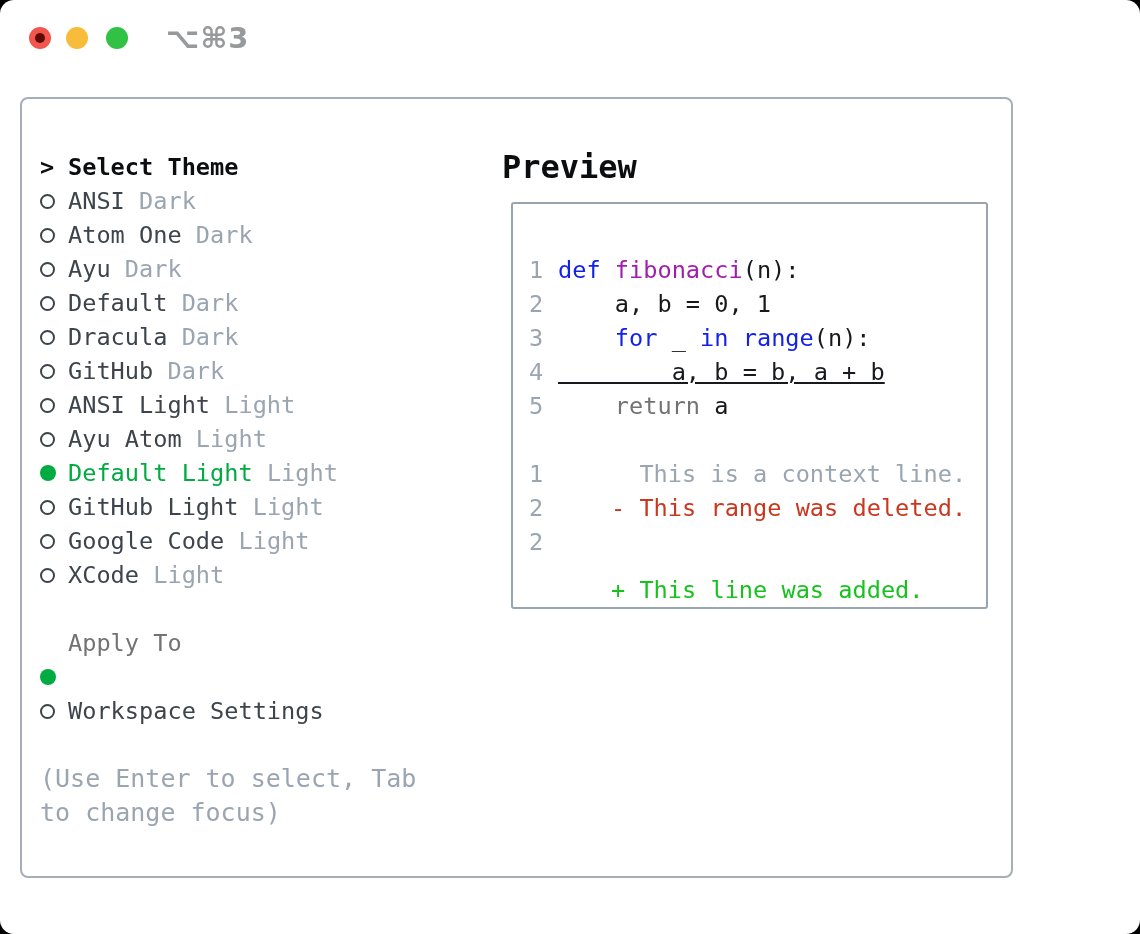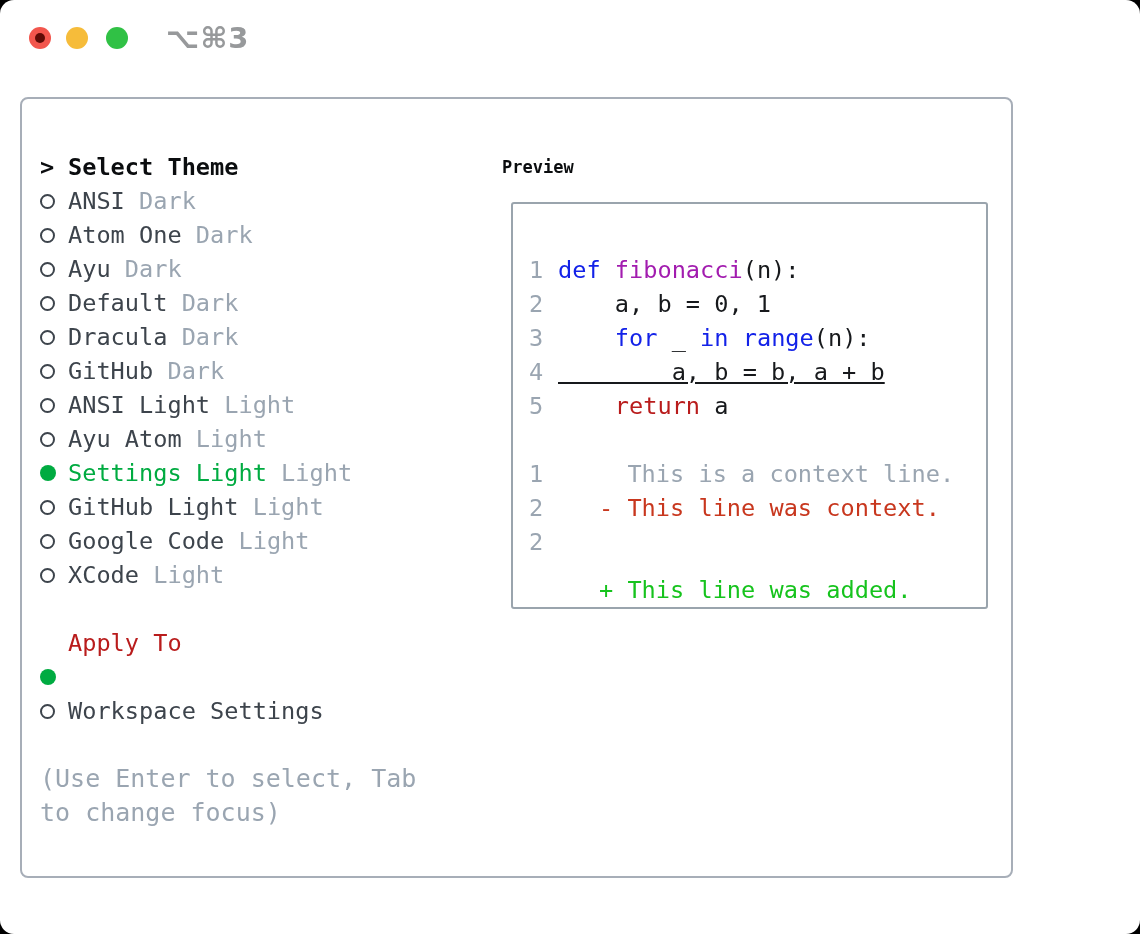--- a/index.html
+++ b/index.html
@@ -37,31 +37,31 @@
   .marker { display:inline-flex; align-items:center; width:28px; flex:0 0 28px; }
   .bold { font-weight:bold; color:#0b0d0f; }
   .circle { width:15px; height:15px; border-radius:50%; border:2px solid #3d444c; }
   .circle.sel { border:none; width:16px; height:16px; }
   .t-tag { color:#9aa5b1; }
   .spacer { height:34px; }
   .hint { width:410px; color:#9aa5b1; font-size:25px; line-height:34px; white-space:normal; word-break:normal; }
   
   .preview-title {
     position:absolute; left:480px; top:51px; height:34px; display:flex; align-items:center;
-    font-size:17px; font-weight:bold; color:#0b0d0f;
+    font-size:32px; font-weight:bold; color:#0b0d0f;
   }
   .preview-box {
     position:absolute; left:489px; top:103px; 
     width:477px; height:407px;
     border:2px solid #9aa4ad; border-radius:3px; background:#fff;
   }
   .code-area { position:absolute; left:16px; top:49px; right:0; font-size:23.6px; line-height:34px; }
   .cline { position:relative; height:34px; white-space:pre; display:flex; align-items:center; }
   .lineno { display:inline-block; width:29px; flex:0 0 29px; color:#9aa5b1; }
-  .dtext { position:absolute; left:70px; top:0; height:34px; line-height:34px; white-space:pre; }
+  .dtext { position:absolute; left:82px; top:0; height:34px; line-height:34px; white-space:pre; }
 </style>
 </head>
 <body>
 
 <div class="window">
 
   <div class="titlebar">
     <div class="tl tl-close">
         <div class="dot"></div>
       </div>
@@ -79,52 +79,52 @@
 
       <div id="theme-items">
           <div class="row"><span class="marker"><span class="circle"></span></span><span>ANSI</span><span class="t-tag"> Dark</span></div>
           <div class="row"><span class="marker"><span class="circle"></span></span><span>Atom One</span><span class="t-tag"> Dark</span></div>
           <div class="row"><span class="marker"><span class="circle"></span></span><span>Ayu</span><span class="t-tag"> Dark</span></div>
           <div class="row"><span class="marker"><span class="circle"></span></span><span>Default</span><span class="t-tag"> Dark</span></div>
           <div class="row"><span class="marker"><span class="circle"></span></span><span>Dracula</span><span class="t-tag"> Dark</span></div>
           <div class="row"><span class="marker"><span class="circle"></span></span><span>GitHub</span><span class="t-tag"> Dark</span></div>
           <div class="row"><span class="marker"><span class="circle"></span></span><span>ANSI Light</span><span class="t-tag"> Light</span></div>
           <div class="row"><span class="marker"><span class="circle"></span></span><span>Ayu Atom</span><span class="t-tag"> Light</span></div>
-          <div class="row"><span class="marker"><span class="circle sel" style="background: rgb(0, 171, 65);"></span></span><span style="color: rgb(0, 171, 65);">Settings Light</span><span class="t-tag"> Light</span></div>
+          <div class="row"><span class="marker"><span class="circle sel" style="background: rgb(0, 171, 65);"></span></span><span style="color: rgb(0, 171, 65);">Default Light</span><span class="t-tag"> Light</span></div>
           <div class="row"><span class="marker"><span class="circle"></span></span><span>GitHub Light</span><span class="t-tag"> Light</span></div>
           <div class="row"><span class="marker"><span class="circle"></span></span><span>Google Code</span><span class="t-tag"> Light</span></div>
           <div class="row"><span class="marker"><span class="circle"></span></span><span>XCode</span><span class="t-tag"> Light</span></div>
         </div>
 
       <div class="spacer"></div>
 
       <div class="row">
-        <span class="marker"></span><span style="color:#b91c1c">Apply To</span>
+        <span class="marker"></span><span style="color:#737373">Apply To</span>
       </div>
 
       <div id="apply-items">
           <div class="row"><span class="marker"><span class="circle sel" style="background: rgb(0, 171, 65);"></span></span></div>
           <div class="row"><span class="marker"><span class="circle"></span></span><span>Workspace Settings</span></div>
         </div>
 
       <div class="spacer"></div>
 
       <div class="hint">(Use Enter to select, Tab to change focus)</div>
     </div>
 
     <div class="preview-title">Preview</div>
 
     <div class="preview-box">
       <div class="code-area" id="code-area">
           <div class="cline"><span class="lineno">1</span><span style="color: rgb(19, 34, 232);">def </span><span style="color: #a21caf;">fibonacci</span><span style="color: rgb(23, 25, 28);">(n):</span></div>
           <div class="cline"><span class="lineno">2</span><span style="color: rgb(23, 25, 28);">    a, b = 0, 1</span></div>
           <div class="cline"><span class="lineno">3</span><span style="color: rgb(23, 25, 28);">    </span><span style="color: rgb(19, 34, 232);">for</span><span style="color: rgb(23, 25, 28);"> _ </span><span style="color: rgb(19, 34, 232);">in</span><span style="color: rgb(23, 25, 28);"> </span><span style="color: rgb(19, 34, 232);">range</span><span style="color: rgb(23, 25, 28);">(n):</span></div>
           <div class="cline"><span class="lineno">4</span><span style="color: rgb(23, 25, 28); text-decoration: underline;">        a, b = b, a + b</span></div>
-          <div class="cline"><span class="lineno">5</span><span style="color: rgb(23, 25, 28);">    </span><span style="color: #b91c1c;">return</span><span style="color: rgb(23, 25, 28);"> a</span></div>
+          <div class="cline"><span class="lineno">5</span><span style="color: rgb(23, 25, 28);">    </span><span style="color: #737373;">return</span><span style="color: rgb(23, 25, 28);"> a</span></div>
           <div class="cline"></div>
           <div class="cline"><span class="lineno">1</span><span class="dtext" style="color: rgb(154, 165, 177);">  This is a context line.</span></div>
-          <div class="cline"><span class="lineno">2</span><span class="dtext" style="color: rgb(200, 55, 30);">- This line was context.</span></div>
+          <div class="cline"><span class="lineno">2</span><span class="dtext" style="color: rgb(200, 55, 30);">- This range was deleted.</span></div>
           <div class="cline"><span class="lineno">2</span><span class="dtext" style="color: rgb(22, 195, 29); margin-top: 48px;">+ This line was added.</span></div>
         </div>
     </div>
 
   </div>
 </div>
 
 </body></html>

